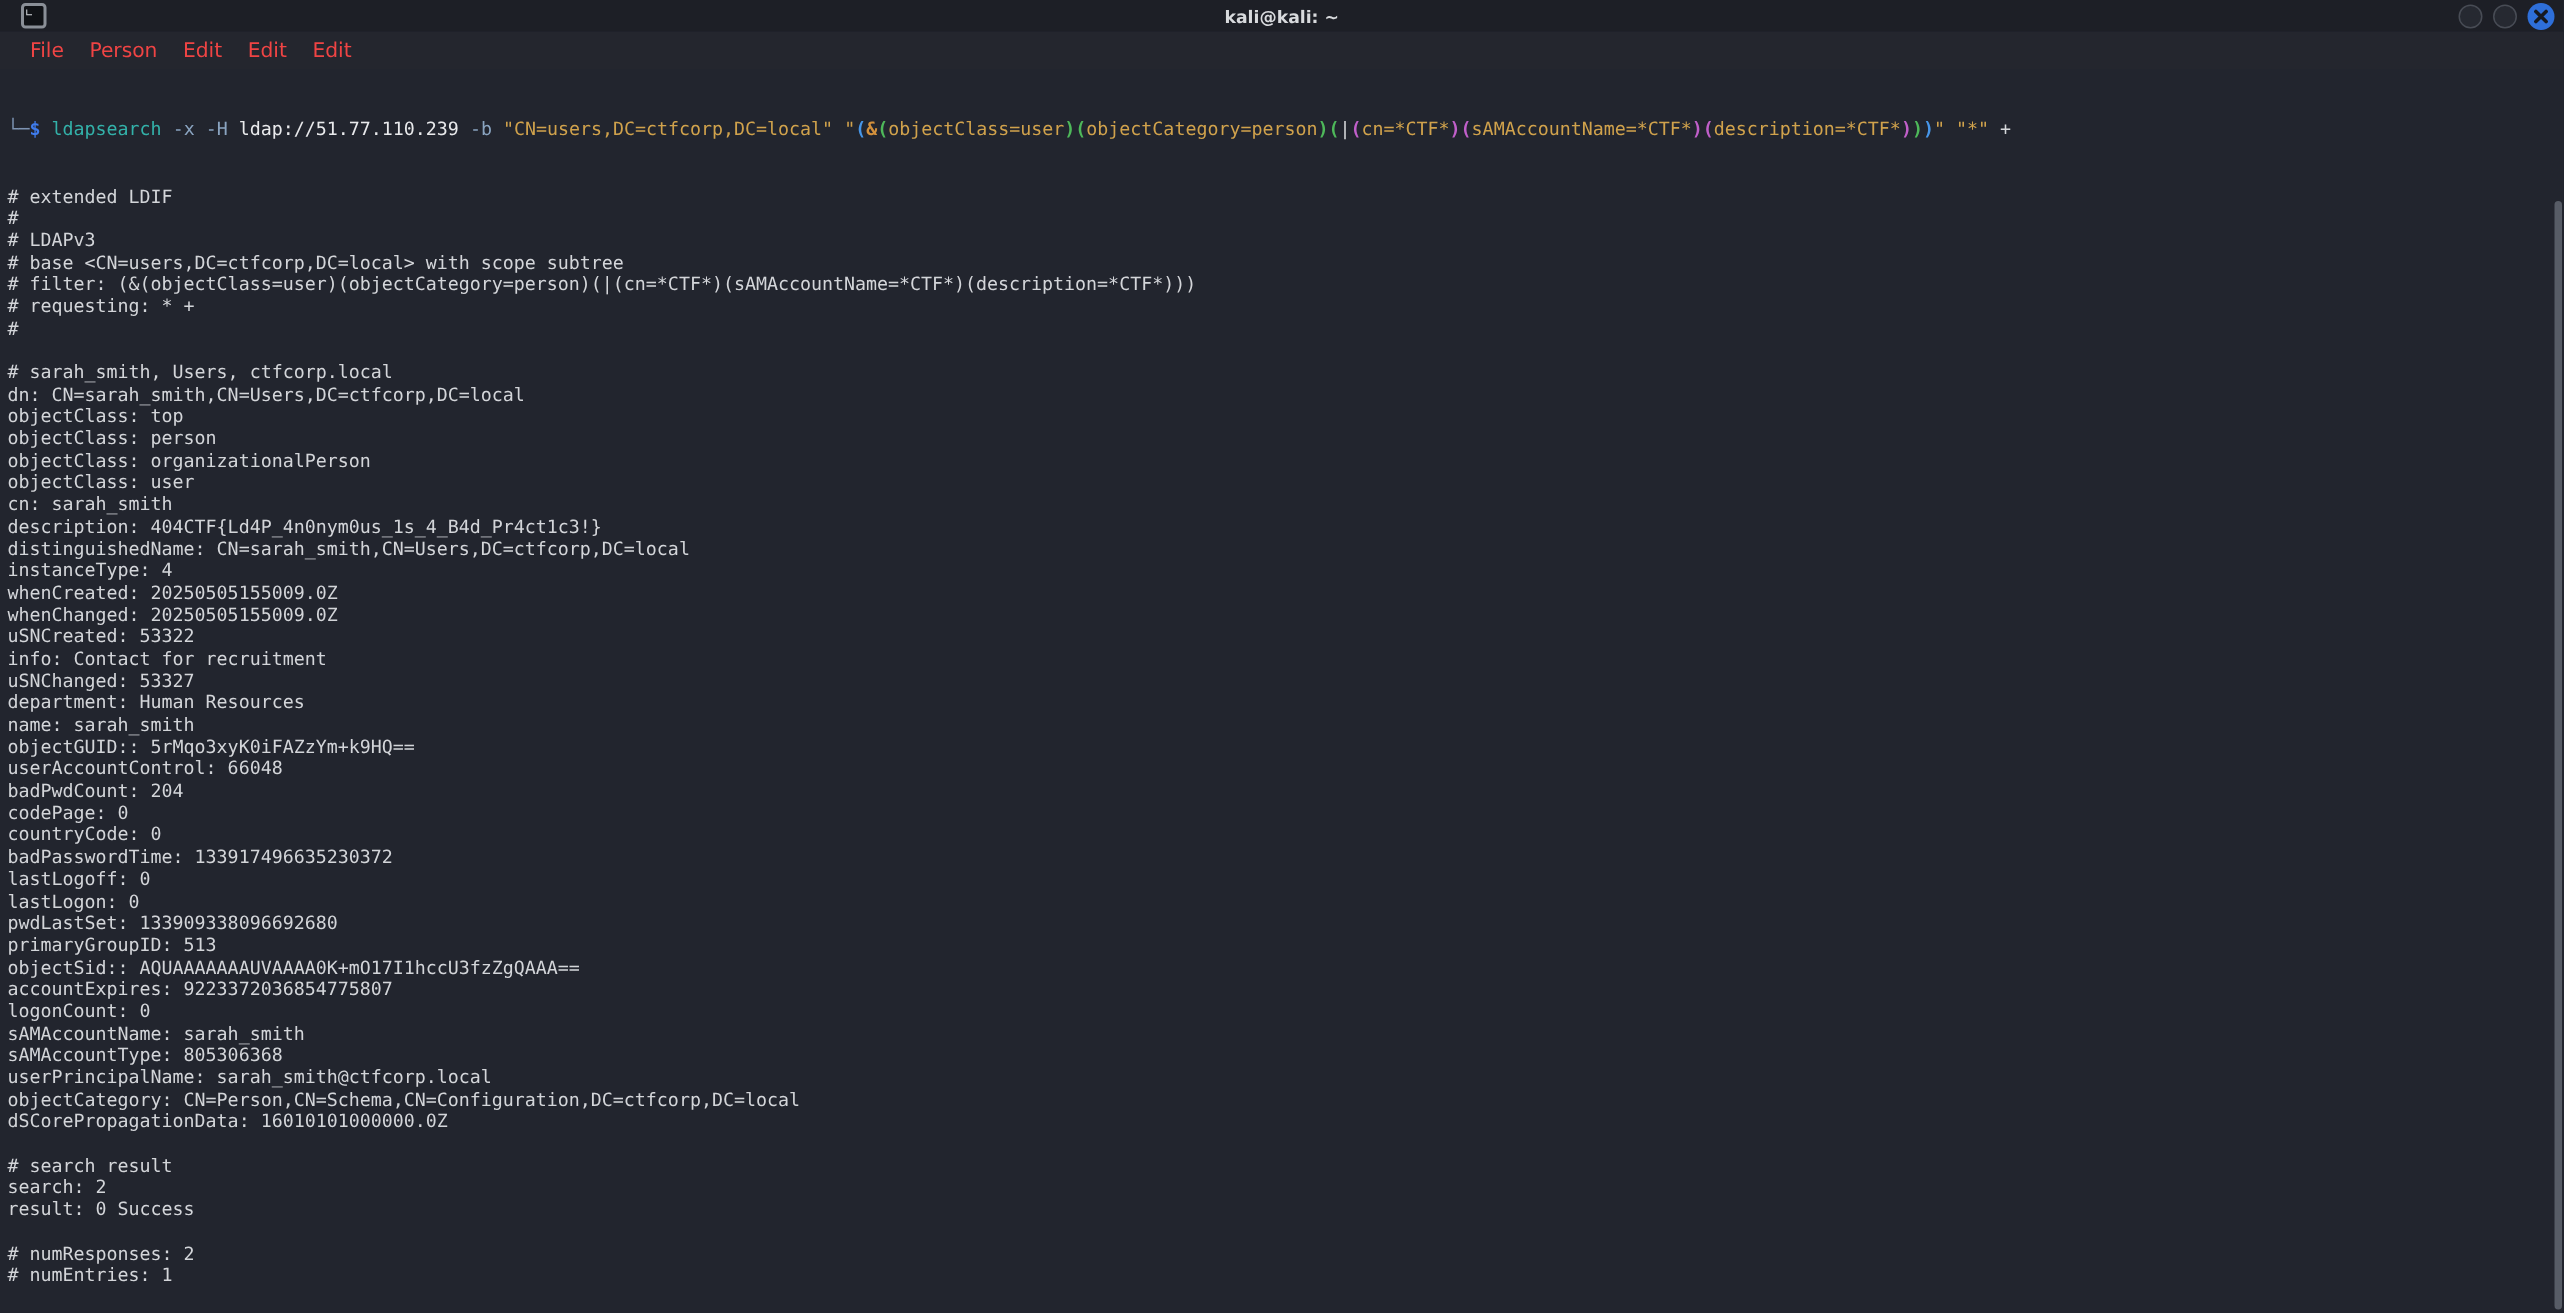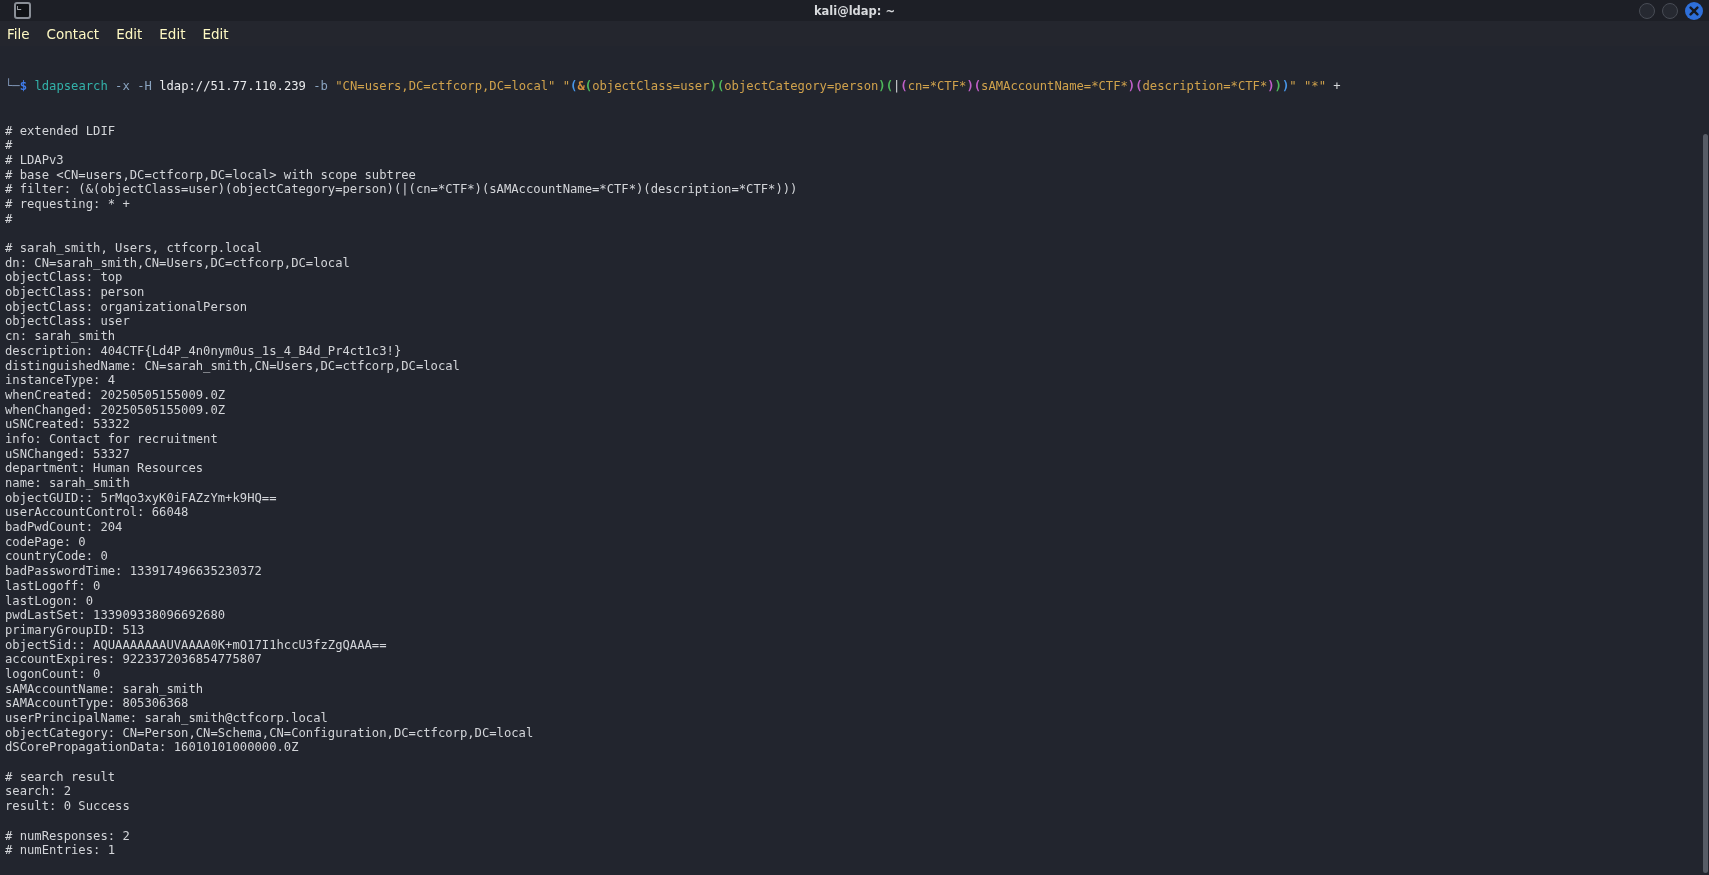--- a/index.html
+++ b/index.html
@@ -47,22 +47,22 @@
     background: var(--close-button, #2e6fd9);
     display:flex; align-items:center; justify-content:center;
   }
   .wbtn.close svg { display:block; }
 
   
   .menubar {
     height:25px;
     background: var(--menubar-bg, #24262e);
     display:flex; align-items:center; gap:15px;
-    padding-left:6px;
-    color:#fef9c3; font-size:13.5px;
+    padding-left:19px;
+    color:#ef4444; font-size:13.5px;
   }
   .menu-item { cursor:pointer; padding:2px 1px; }
 
   
   .terminal {
     position:relative;
     height:829px;
     background: var(--terminal-bg, #22252e);
     font-family:"DejaVu Sans Mono", "Liberation Mono", monospace;
     font-size:12.2px; line-height:14.7px;
@@ -96,35 +96,35 @@
 </style>
 </head>
 <body>
 
 <div class="window">
 
   <div class="titlebar">
     <div class="app-icon">
         <span>∟</span>
       </div>
-    <div class="title">kali@ldap: ~</div>
+    <div class="title">kali@kali: ~</div>
     <div class="controls">
       <div class="wbtn"></div>
       <div class="wbtn"></div>
       <div class="wbtn close">
         <svg width="10" height="10" viewBox="0 0 10 10">
           <path d="M1.6 1.6 L8.4 8.4 M8.4 1.6 L1.6 8.4" stroke="#161920" stroke-width="2.4" stroke-linecap="round"></path>
         </svg>
       </div>
     </div>
   </div>
 
   <div class="menubar" id="menubar">
       <div class="menu-item">File</div>
-      <div class="menu-item">Contact</div>
+      <div class="menu-item">Person</div>
       <div class="menu-item">Edit</div>
       <div class="menu-item">Edit</div>
       <div class="menu-item">Edit</div>
     </div>
 
   <div class="terminal">
     <div class="line" id="cmdline"><span class="seg c-frame">└─</span><span class="seg c-dollar">$ </span><span class="seg c-cmd">ldapsearch</span><span class="seg c-plain"> </span><span class="seg c-opt">-x</span><span class="seg c-plain"> </span><span class="seg c-opt">-H</span><span class="seg c-plain"> </span><span class="seg c-arg">ldap://51.77.110.239</span><span class="seg c-plain"> </span><span class="seg c-opt">-b</span><span class="seg c-plain"> </span><span class="seg c-str">"CN=users,DC=ctfcorp,DC=local"</span><span class="seg c-plain"> </span><span class="seg c-str">"</span><span class="seg c-br1">(</span><span class="seg c-amp">&amp;</span><span class="seg c-br2">(</span><span class="seg c-str">objectClass=user</span><span class="seg c-br2">)</span><span class="seg c-br2">(</span><span class="seg c-str">objectCategory=person</span><span class="seg c-br2">)</span><span class="seg c-br2">(</span><span class="seg c-pipe">|</span><span class="seg c-br3">(</span><span class="seg c-str">cn=*CTF*</span><span class="seg c-br3">)</span><span class="seg c-br3">(</span><span class="seg c-str">sAMAccountName=*CTF*</span><span class="seg c-br3">)</span><span class="seg c-br3">(</span><span class="seg c-str">description=*CTF*</span><span class="seg c-br3">)</span><span class="seg c-br2">)</span><span class="seg c-br1">)</span><span class="seg c-str">"</span><span class="seg c-plain"> </span><span class="seg c-str">"*"</span><span class="seg c-plain"> </span><span class="seg c-plain">+</span></div>
     <div id="output"><div class="line"># extended LDIF</div><div class="line">#</div><div class="line"># LDAPv3</div><div class="line"># base &lt;CN=users,DC=ctfcorp,DC=local&gt; with scope subtree</div><div class="line"># filter: (&amp;(objectClass=user)(objectCategory=person)(|(cn=*CTF*)(sAMAccountName=*CTF*)(description=*CTF*)))</div><div class="line"># requesting: * +</div><div class="line">#</div><div class="line">&nbsp;</div><div class="line"># sarah_smith, Users, ctfcorp.local</div><div class="line">dn: CN=sarah_smith,CN=Users,DC=ctfcorp,DC=local</div><div class="line">objectClass: top</div><div class="line">objectClass: person</div><div class="line">objectClass: organizationalPerson</div><div class="line">objectClass: user</div><div class="line">cn: sarah_smith</div><div class="line">description: 404CTF{Ld4P_4n0nym0us_1s_4_B4d_Pr4ct1c3!}</div><div class="line">distinguishedName: CN=sarah_smith,CN=Users,DC=ctfcorp,DC=local</div><div class="line">instanceType: 4</div><div class="line">whenCreated: 20250505155009.0Z</div><div class="line">whenChanged: 20250505155009.0Z</div><div class="line">uSNCreated: 53322</div><div class="line">info: Contact for recruitment</div><div class="line">uSNChanged: 53327</div><div class="line">department: Human Resources</div><div class="line">name: sarah_smith</div><div class="line">objectGUID:: 5rMqo3xyK0iFAZzYm+k9HQ==</div><div class="line">userAccountControl: 66048</div><div class="line">badPwdCount: 204</div><div class="line">codePage: 0</div><div class="line">countryCode: 0</div><div class="line">badPasswordTime: 133917496635230372</div><div class="line">lastLogoff: 0</div><div class="line">lastLogon: 0</div><div class="line">pwdLastSet: 133909338096692680</div><div class="line">primaryGroupID: 513</div><div class="line">objectSid:: AQUAAAAAAAUVAAAA0K+mO17I1hccU3fzZgQAAA==</div><div class="line">accountExpires: 9223372036854775807</div><div class="line">logonCount: 0</div><div class="line">sAMAccountName: sarah_smith</div><div class="line">sAMAccountType: 805306368</div><div class="line">userPrincipalName: sarah_smith@ctfcorp.local</div><div class="line">objectCategory: CN=Person,CN=Schema,CN=Configuration,DC=ctfcorp,DC=local</div><div class="line">dSCorePropagationData: 16010101000000.0Z</div><div class="line">&nbsp;</div><div class="line"># search result</div><div class="line">search: 2</div><div class="line">result: 0 Success</div><div class="line">&nbsp;</div><div class="line"># numResponses: 2</div><div class="line"># numEntries: 1</div></div>
   </div>
 

